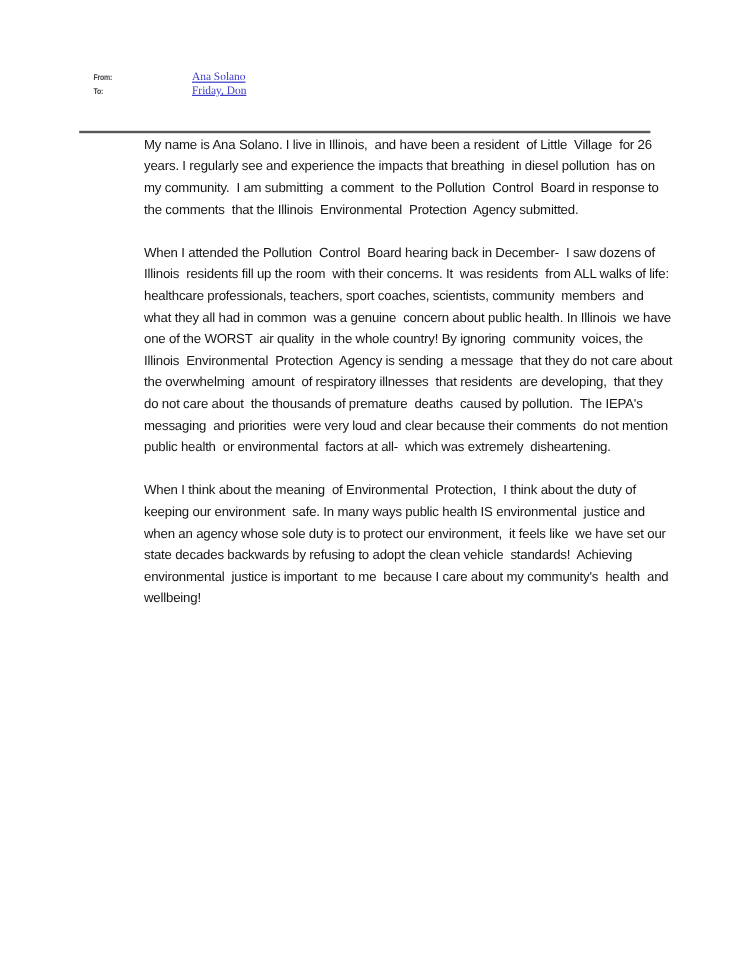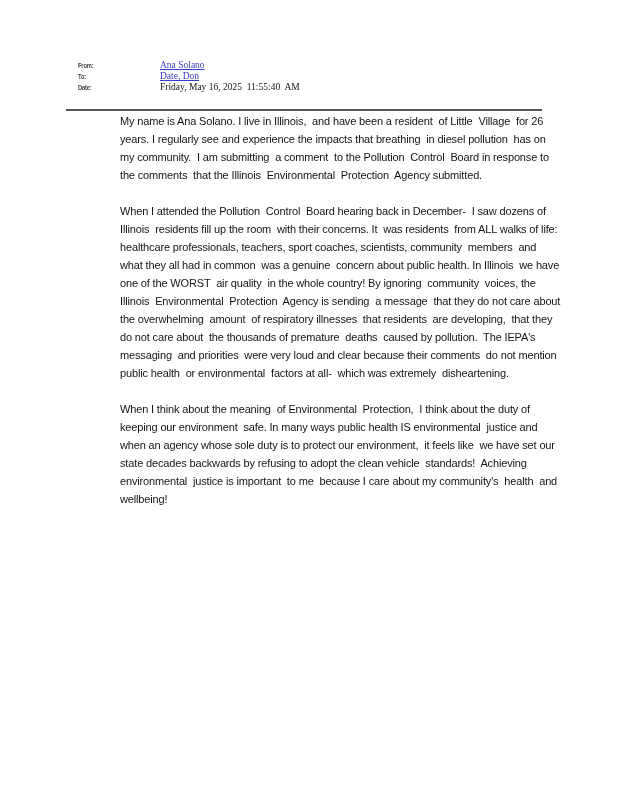--- a/index.html
+++ b/index.html
@@ -75,25 +75,21 @@
 
 <div class="page">
 
   <div class="header">
     <div class="hrow">
       <span class="hlabel">From:</span>
       <a class="hvalue link">Ana Solano</a>
     </div>
     <div class="hrow">
       <span class="hlabel">To:</span>
-      <a class="hvalue link">Date, Don</a>
-    </div>
-    <div class="hrow">
-      <span class="hlabel">Date:</span>
-      <span class="hvalue">Friday, May 16, 2025  11:55:40  AM</span>
+      <a class="hvalue link">Friday, Don</a>
     </div>
   </div>
 
   <div class="divider"></div>
 
   <div class="body-text">
     <p>My name is Ana Solano. I live in Illinois,  and have been a resident  of Little  Village  for 26
 years. I regularly see and experience the impacts that breathing  in diesel pollution  has on
 my community.  I am submitting  a comment  to the Pollution  Control  Board in response to
 the comments  that the Illinois  Environmental  Protection  Agency submitted.</p>

